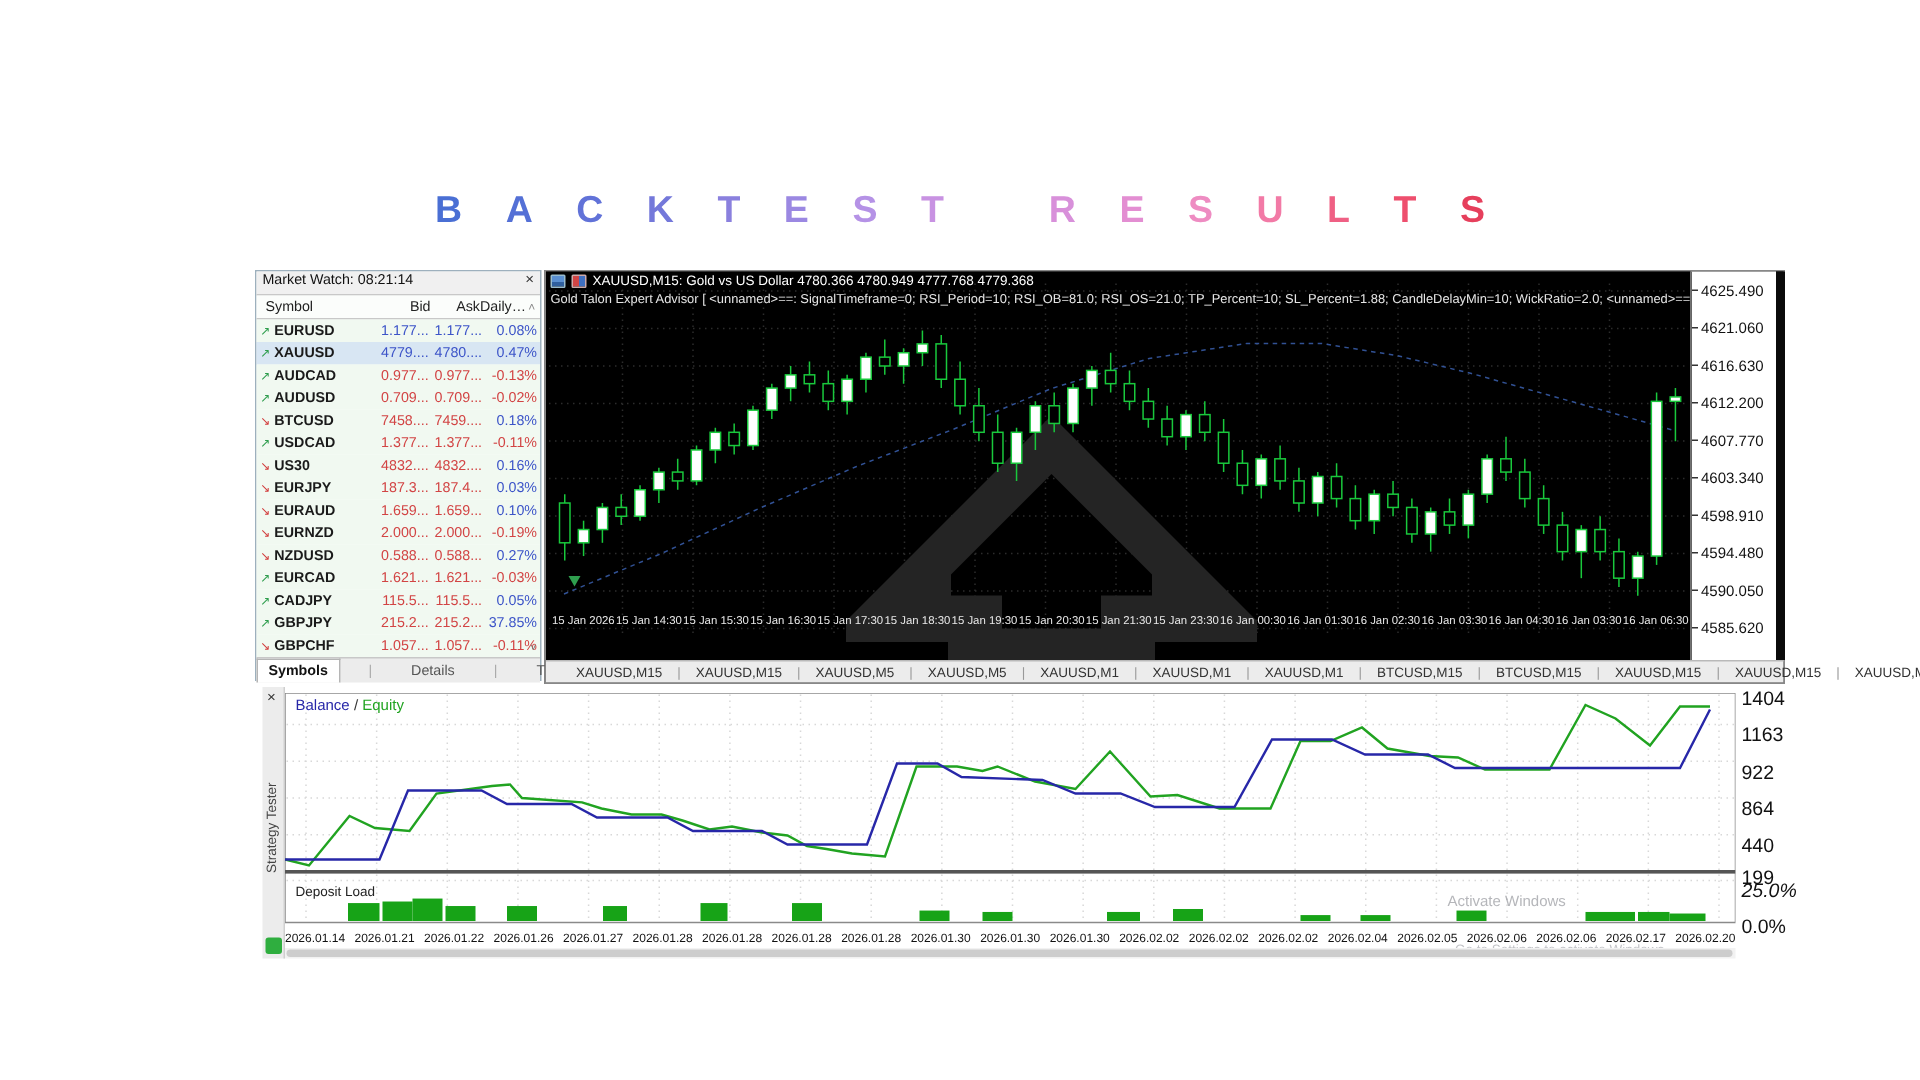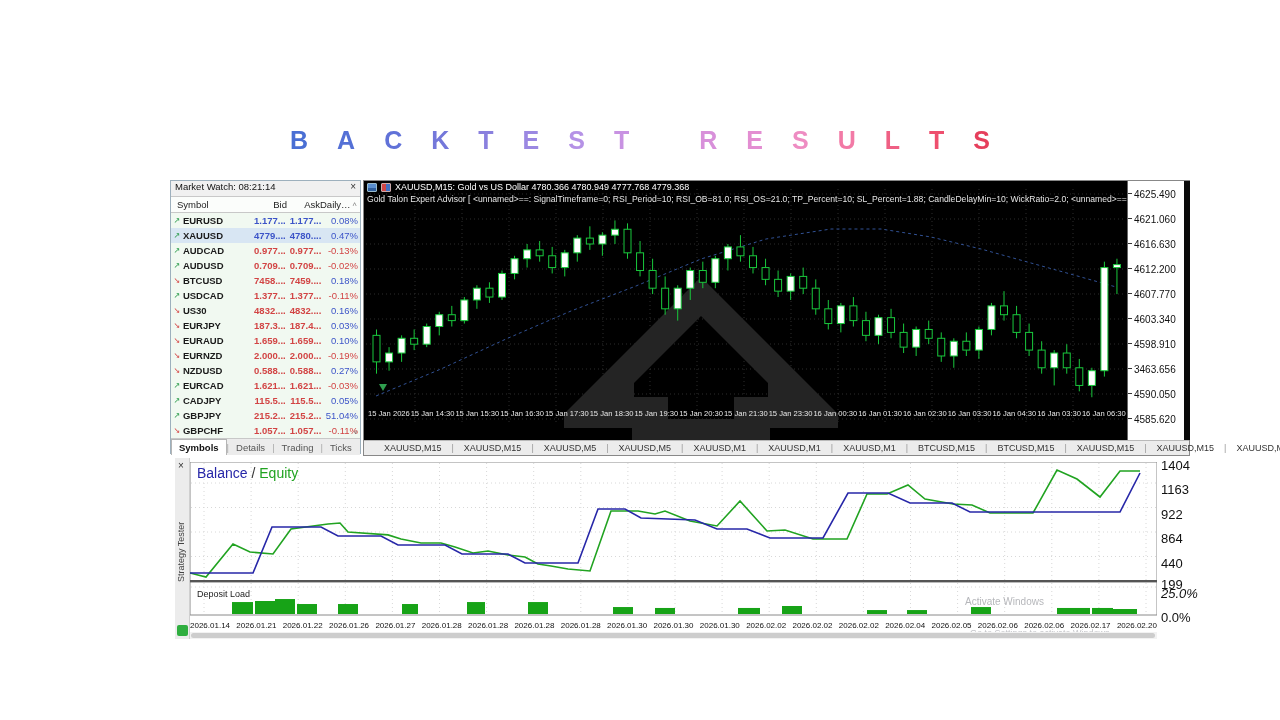--- a/index.html
+++ b/index.html
@@ -24,31 +24,31 @@
     align-items:center; color:#222; }
   .mw-head .c1{ width:78px; padding-left:6px;} .mw-head .c2{width:38px; text-align:right;}
   .mw-head .c3{width:33px; text-align:right;} .mw-head .c4{width:30px; text-align:right;}
   .mw-head .sort { width:9px; text-align:center; color:#888; font-size:8px; }
   .mw-rows { position:relative; }
   .mw-row { display:flex; height:15px; align-items:center; background:#f1f9f1; }
   .mw-row.sel { background:#d8e6f3; }
   .mw-row .arr { width:12px; text-align:center; font-size:8px; }
   .arr.up { color:#2f9e4e; } .arr.dn { color:#d23c3c; }
   .mw-row .sym { width:66px; font-weight:bold; color:#1a1a1a; }
-  .mw-row .bid,.mw-row .ask { width:38px; text-align:right;font-weight:bold; }
+  .mw-row .bid,.mw-row .ask { width:38px; text-align:right; }
   .mw-row .ask { width:36px; }
   .mw-row .dly { width:39px; text-align:right; padding-right:2px; }
   .px-blue { color:#3c54c8; } .px-red { color:#d24444; }
   .pos { color:#3c54c8; } .neg { color:#d24444; }
   .mw-scroll { position:absolute; right:0; top:0; width:9px; height:225px; }
   .mw-scroll .up, .mw-scroll .dnn { position:absolute; left:0; width:9px; height:10px;
     font-size:7px; color:#777; text-align:center; line-height:10px; }
   .mw-scroll .dnn { bottom:0; }
   .mw-tabs { display:flex; align-items:center; height:17px; background:#ececec;
-    border-top:1px solid #c8c8c8; font-size:9.5px; color:#555; }
+    border-top:1px solid #c8c8c8; font-size:9.5px; color:#555;gap:19px; }
   .mw-tab { padding:0 7px; display:flex; align-items:center; height:100%; }
   .mw-tab.active { background:#fff; border:1px solid #b5b5b5; border-bottom:none;
     font-weight:bold; color:#111; }
   .mw-sep { color:#aaa; }
 
   
   .chartwin { position:absolute; left:363px; top:180px; width:827px; height:276px;
     background:#000; border:1px solid #888; }
   .candle-svg { position:absolute; left:0; top:0; }
   .chart-titlebar { position:absolute; left:3px; top:1px; display:flex; align-items:center;
@@ -75,21 +75,21 @@
   .tester { position:absolute; left:175px; top:458px; width:1015px; height:181px; background:#fff; }
   .tester-strip { position:absolute; left:0; top:0; width:15px; height:181px; background:#ececec;
     border-right:1px solid #cfcfcf; }
   .tester-strip .x { position:absolute; left:3px; top:2px; font-size:10px; color:#333; }
   .tester-strip .vlabel { position:absolute; left:1px; top:24px; writing-mode:vertical-rl;
     transform:rotate(180deg); font-size:9px; color:#444; height:140px; text-align:center;
     white-space:nowrap; }
   .tester-strip .greensq { position:absolute; left:2px; bottom:3px; width:11px; height:11px;
     background:#2fae3f; border-radius:2px; }
   .tester-plot { position:absolute; left:15px; top:4px; }
-  .legend { position:absolute; left:22px; top:7px; font-size:14px; }
+  .legend { position:absolute; left:22px; top:7px; font-size:10px; }
   .legend .bal { color:#2727a8; } .legend .sl { color:#333; } .legend .eq { color:#21a321; }
   .dl-label { position:absolute; left:22px; top:131px; font-size:9px; color:#222; }
   .ylabels span { position:absolute; left:986px; font-size:13px; color:#111; }
   .dates { position:absolute; left:15px; top:163px; width:967px; display:flex;
     justify-content:space-between; font-size:8px; color:#111; white-space:nowrap; overflow:hidden; }
   .hscroll { position:absolute; left:15px; top:174px; width:967px; height:7px; background:#f2f2f2; }
   .hscroll .thumb { position:absolute; left:1px; top:1px; width:964px; height:5px;
     background:#cdcdcd; border-radius:3px; }
   .wm-forex { position:absolute; left:424px; top:8px; font-size:40px; font-weight:bold;
     color:rgba(130,135,150,0.13); letter-spacing:4px; }
@@ -224,21 +224,21 @@
           <span class="sym">CADJPY</span>
           <span class="bid px-red">115.5...</span>
           <span class="ask px-red">115.5...</span>
           <span class="dly pos">0.05%</span>
         </div>
         <div class="mw-row">
           <span class="arr up">↗</span>
           <span class="sym">GBPJPY</span>
           <span class="bid px-red">215.2...</span>
           <span class="ask px-red">215.2...</span>
-          <span class="dly pos">51.04%</span>
+          <span class="dly pos">37.85%</span>
         </div>
         <div class="mw-row">
           <span class="arr dn">↘</span>
           <span class="sym">GBPCHF</span>
           <span class="bid px-red">1.057...</span>
           <span class="ask px-red">1.057...</span>
           <span class="dly neg">-0.11%</span>
         </div>
         <div class="mw-scroll">
           <span class="dnn">˅</span>
@@ -446,21 +446,21 @@
         <span style="top: 58px;">4616.630</span>
         <i style="top: 87px;"></i>
         <span style="top: 83px;">4612.200</span>
         <i style="top: 112px;"></i>
         <span style="top: 108px;">4607.770</span>
         <i style="top: 137px;"></i>
         <span style="top: 133px;">4603.340</span>
         <i style="top: 162px;"></i>
         <span style="top: 158px;">4598.910</span>
         <i style="top: 187px;"></i>
-        <span style="top: 183px;">3463.656</span>
+        <span style="top: 183px;">4594.480</span>
         <i style="top: 212px;"></i>
         <span style="top: 208px;">4590.050</span>
         <i style="top: 237px;"></i>
         <span style="top: 233px;">4585.620</span>
       </div>
     <div class="right-strip"></div>
     <div class="chart-tabs" id="chart-tabs">
         <span class="chart-tab">XAUUSD,M15</span>
         <span class="ct-sep">|</span>
         <span class="chart-tab">XAUUSD,M15</span>

